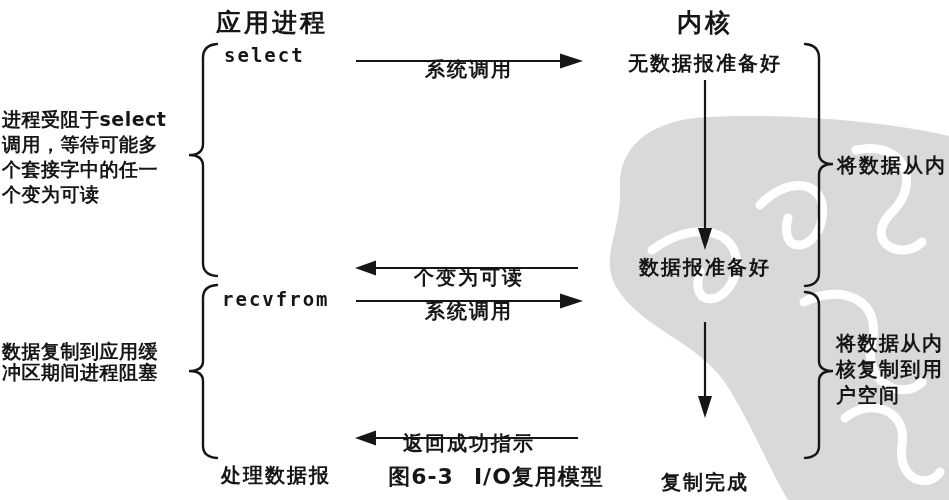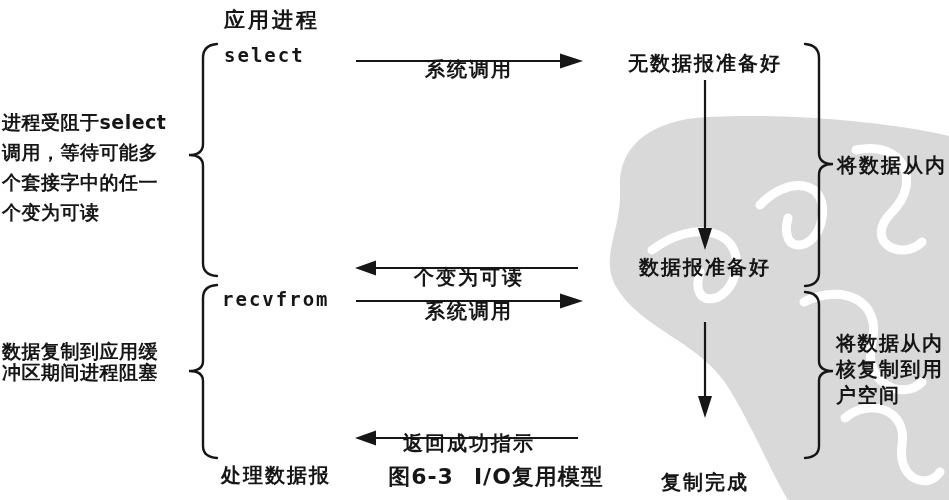--- a/index.html
+++ b/index.html
@@ -16,21 +16,21 @@
   }
   #stage{position:absolute;inset:0;width:949px;height:500px;}
   svg{position:absolute;left:0;top:0;}
   .wm-blob{fill:var(--wm);}
   .wm-stroke{fill:none;stroke:#ffffff;stroke-width:9;stroke-linecap:round;}
   .ink-line{stroke:var(--ink);stroke-width:2.2;fill:none;}
   .ink-head{fill:var(--ink);stroke:none;}
   .brace{stroke:var(--ink);stroke-width:2.4;fill:none;stroke-linecap:round;}
 
   .txt{position:absolute;white-space:nowrap;font-weight:600;}
-  .hdr{font-weight:700;font-size:21px;letter-spacing:3px;text-align:center;}
+  .hdr{font-weight:700;font-size:25px;letter-spacing:3px;text-align:center;}
   .mono{font-family:"DejaVu Sans Mono","Liberation Mono",monospace;font-weight:700;font-size:19px;letter-spacing:2px;}
   .cjk20{font-size:20px;letter-spacing:2px;}
   .kstate{width:220px;text-align:center;}
   .alabel{width:226px;text-align:center;margin-top:24px;}
   .note{white-space:pre-line;font-size:19px;font-weight:600;letter-spacing:0.5px;}
   .caption{font-weight:700;font-size:22px;letter-spacing:1px;text-align:center;width:340px;}
   .caption .fig-no{margin-right:20px;}
 </style>
 </head>
 <body>
@@ -78,35 +78,36 @@
       <line class="ink-line" x1="705" y1="80" x2="705" y2="230"></line>
       <polygon class="ink-head" points="698,228 712,228 705,250"></polygon>
     </g>
     <g>
       <line class="ink-line" x1="705" y1="322" x2="705" y2="398"></line>
       <polygon class="ink-head" points="698,396 712,396 705,418"></polygon>
     </g>
   </svg>
 
   <div class="txt hdr" style="left:182px;top:6px;width:180px;">应用进程</div>
+  <div class="txt hdr" style="left:595px;top:6px;width:220px;">内核</div>
 
   <div class="txt mono" style="left:224px;top:44px;">select</div>
   <div class="txt mono" style="left:222px;top:288px;">recvfrom</div>
   <div class="txt cjk20" style="left:221px;top:438px;margin-top:24px;">处理数据报</div>
 
   <div class="txt cjk20 kstate" style="left:595px;top:50px;">无数据报准备好</div>
   <div class="txt cjk20 kstate" style="left:595px;top:254px;">数据报准备好</div>
   <div class="txt cjk20 kstate" style="left:595px;top:428px;margin-top:41px;">复制完成</div>
 
   <div class="txt cjk20 alabel" style="left:356px;top:32px;">系统调用</div>
   <div class="txt cjk20 alabel" style="left:356px;top:240px;">个变为可读</div>
   <div class="txt cjk20 alabel" style="left:356px;top:274px;">系统调用</div>
   <div class="txt cjk20 alabel" style="left:356px;top:406px;">返回成功指示</div>
 
-  <div class="txt note" style="left:2px;top:107px;line-height:30px;">进程受阻于select
+  <div class="txt note" style="left:2px;top:107px;line-height:25px;">进程受阻于select
 调用，等待可能多
 个套接字中的任一
 个变为可读</div>
   <div class="txt note" style="left:2px;top:341px;line-height:21px;">数据复制到应用缓
 冲区期间进程阻塞</div>
   <div class="txt cjk20" style="left:837px;top:152px;">将数据从内</div>
   <div class="txt note" style="left:836px;top:330px;font-size:20px;line-height:26px;letter-spacing:1.5px;">将数据从内
 核复制到用
 户空间</div>
 

